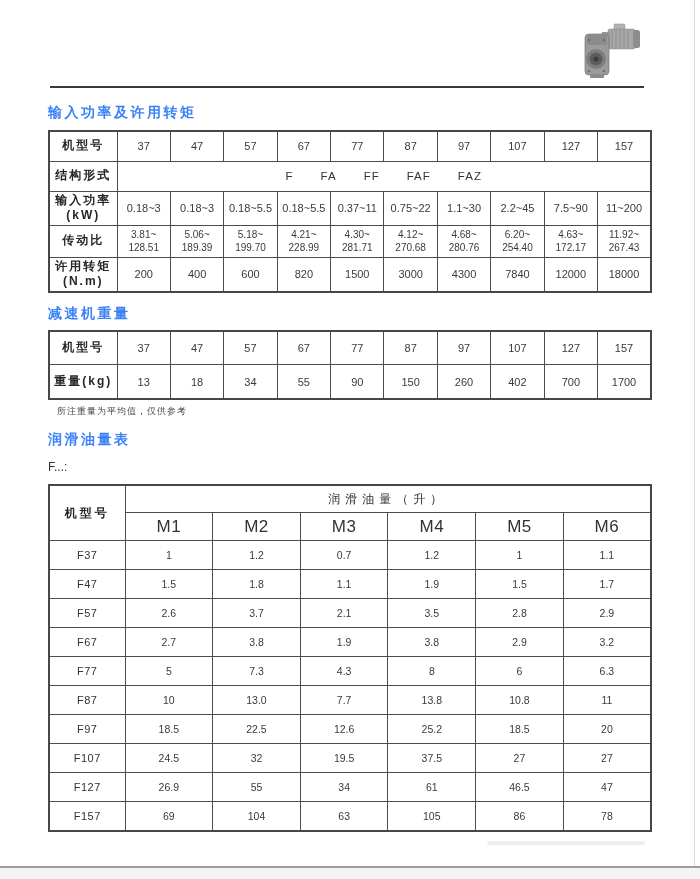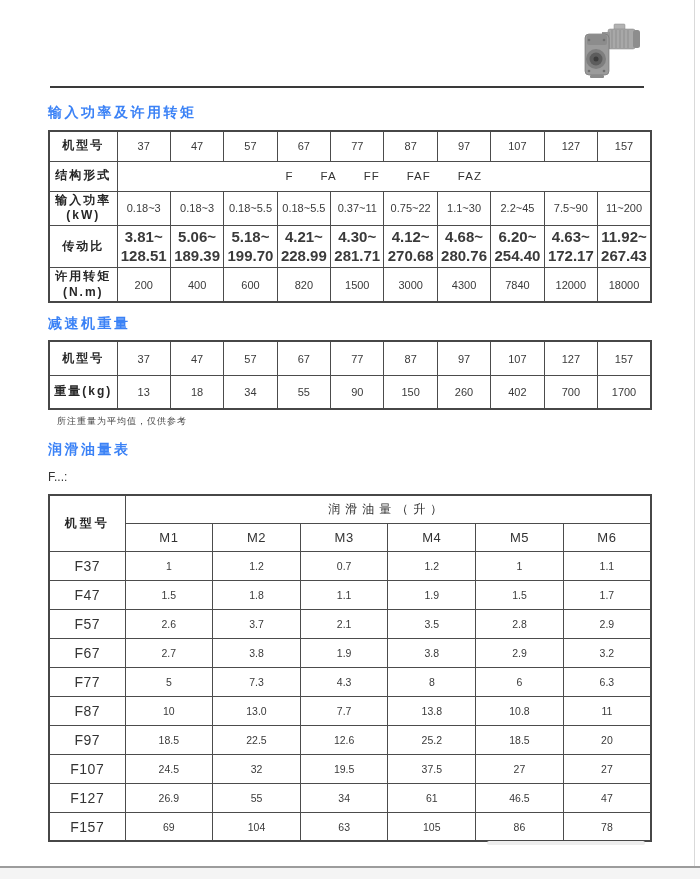--- a/index.html
+++ b/index.html
@@ -44,43 +44,43 @@
   .t1 col.lbl, .t2 col.lbl { width: 68px; }
   .t3 col.lbl3 { width: 76px; }
 
   .t1 tr, .t2 tr { height: 30px; }
   .t2 tr { height: 34px; }
   .t1 th, .t2 th {
     font-size: 12px; font-weight: bold; letter-spacing: 2px;
     white-space: pre-line; line-height: 1.3; color: #262626;
   }
   .t1 td, .t2 td { font-size: 11px; color: #3a3a3a; }
-  .t1 td.two-line { font-size: 15px; line-height: 1.32; white-space: pre-line; font-weight: bold; }
+  .t1 td.two-line { font-size: 10px; line-height: 1.32; white-space: pre-line; }
   .struct-forms {
     display: flex; justify-content: center; gap: 27px;
     font-size: 11.5px; color: #333; letter-spacing: 1px;
   }
 
   .note {
     font-size: 9px; color: #444; letter-spacing: 1px;
     margin-top: 6px; line-height: 11px; margin-left: 9px;
   }
   .series-prefix { font-size: 12px; color: #333; margin-top: 12px; line-height: 14px; }
 
   .t3 { margin-top: 10px; }
   .t3 tr { height: 29px; }
   .t3 tr.hdr { height: 28px; }
   .t3 th.corner {
     font-size: 12px; font-weight: bold; letter-spacing: 3px; color: #262626;
   }
   .t3 td.group-h {
     font-size: 12px; color: #2c2c2c; letter-spacing: 5px; font-weight: normal; border-radius: 12px;
   }
-  .t3 td.m-h { font-size: 13px; color: #333; letter-spacing: 0.5px; }
-  .t3 td.model3 { font-size: 14px; color: #333; letter-spacing: 0.5px; }
+  .t3 td.m-h { font-size: 17px; color: #333; letter-spacing: 0.5px; }
+  .t3 td.model3 { font-size: 11px; color: #333; letter-spacing: 0.5px; }
   .t3 td.val { font-size: 10.5px; color: #3a3a3a; }
 
   .scan-streak {
     position: absolute; left: 487px; top: 841px; width: 158px; height: 4px;
     background: #ededed; border-radius: 2px;
   }
   .bottom-band {
     position: absolute; left: 0; top: 866px; width: 700px; height: 13px;
     background: #f4f4f4; border-top: 2px solid #9c9c9c;
   }

